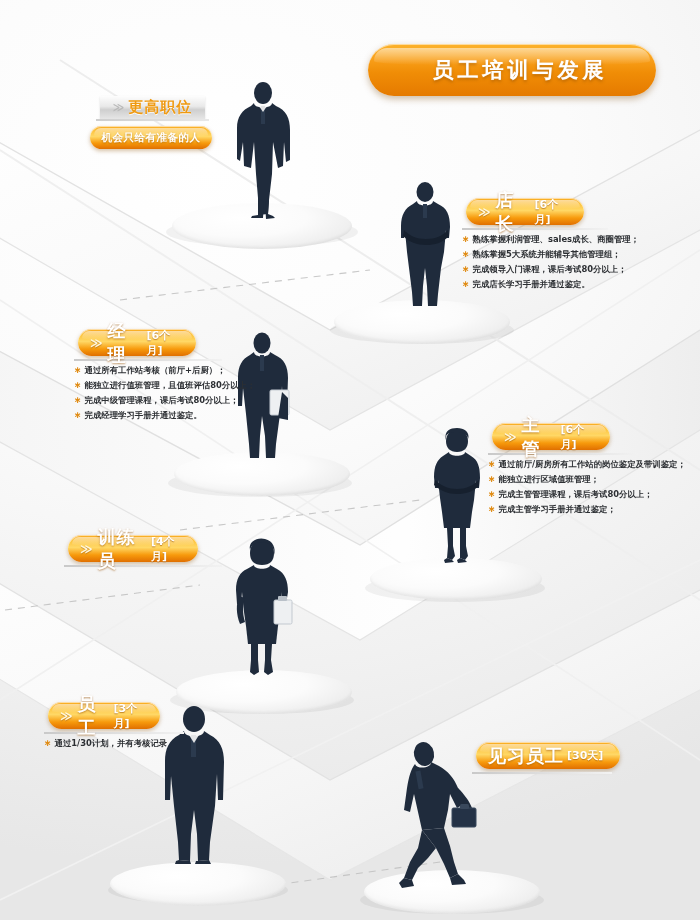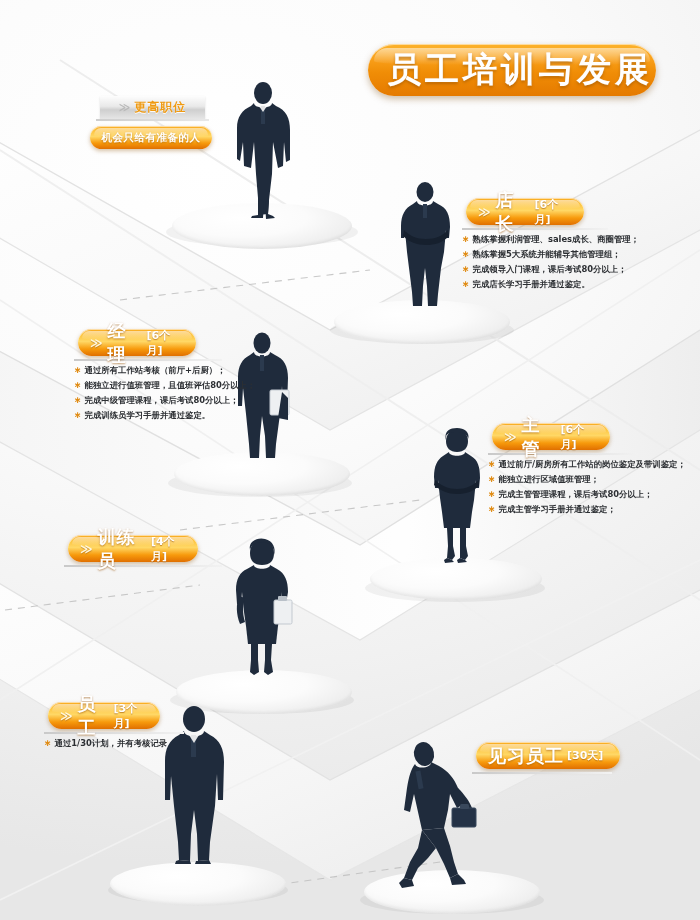--- a/index.html
+++ b/index.html
@@ -29,21 +29,21 @@
     display:flex;align-items:center;justify-content:center;
   }
   .title-badge::after{
     content:"";position:absolute;left:6px;right:6px;top:4px;height:17px;
     border-radius:22px 22px 40% 40%;
     background:linear-gradient(180deg,rgba(255,255,255,.52),rgba(255,255,255,0));
     pointer-events:none;
   }
   .title-text{
     position:relative;z-index:2;
-    font-size:34px;font-weight:bold;letter-spacing:4px;color:#ffffff;
+    font-size:21px;font-weight:bold;letter-spacing:4px;color:#ffffff;
     text-shadow:0 2px 3px rgba(150,80,0,.55), 0 0 1px rgba(255,255,255,.6);
     margin-left:16px;
   }
 
   
   .pill{
     position:absolute;
     border-radius:14px;
     background:linear-gradient(180deg,#f8a81d 0%,#fdc43f 22%,#ffd866 46%,#f79a0c 74%,#e06f00 100%);
     box-shadow:0 2px 4px rgba(140,80,0,.35), inset 0 1px 0 rgba(255,255,255,.6);
@@ -89,21 +89,21 @@
 
   
   .silver{
     position:absolute;left:100px;top:96px;width:105px;height:23px;
     background:linear-gradient(180deg,#fdfdfd 0%,#e9e9e9 45%,#cfcfcf 60%,#e6e6e6 100%);
     display:flex;align-items:center;justify-content:center;
     box-shadow:0 1px 2px rgba(0,0,0,.12);
   }
   .silver .chev{color:#b9b9b9;font-size:11px;font-weight:bold;margin-right:4px;}
   .silver .stext{
-    font-size:12px;font-weight:bold;letter-spacing:1px;
+    font-size:15px;font-weight:bold;letter-spacing:1px;
     color:#ef9a12;
     text-shadow:0 1px 0 rgba(255,255,255,.9);
   }
   .silver-underline{
     position:absolute;left:96px;top:119px;width:113px;height:2px;
     background:linear-gradient(90deg,#cdcdcd,#e8e8e8);
   }
 
   .pill.sub{
     left:90px;top:126px;width:122px;height:23px;border-radius:12px;
@@ -380,21 +380,21 @@
   <div class="pill" style="left:78px;top:329px;width:118px;">
     <span class="chev">≫</span>
     <span class="pname">经理</span>
     <span class="pdur">[6个月]</span>
   </div>
   <div class="underline" style="left:74px;top:359px;width:148px;"></div>
   <div class="bullets" style="left:74px;top:363px;">
     <span class="bl"><span class="dot">∗</span><span>通过所有工作站考核（前厅+后厨）；</span></span>
     <span class="bl"><span class="dot">∗</span><span>能独立进行值班管理，且值班评估80分以上；</span></span>
     <span class="bl"><span class="dot">∗</span><span>完成中级管理课程，课后考试80分以上；</span></span>
-    <span class="bl"><span class="dot">∗</span><span>完成训练员学习手册并通过鉴定。</span></span>
+    <span class="bl"><span class="dot">∗</span><span>完成经理学习手册并通过鉴定。</span></span>
   </div>
 
   <div class="pill" style="left:492px;top:423px;width:118px;">
     <span class="chev">≫</span>
     <span class="pname">主管</span>
     <span class="pdur">[6个月]</span>
   </div>
   <div class="underline" style="left:488px;top:453px;width:150px;"></div>
   <div class="bullets" style="left:488px;top:457px;">
     <span class="bl"><span class="dot">∗</span><span>通过前厅/厨房所有工作站的岗位鉴定及带训鉴定；</span></span>

